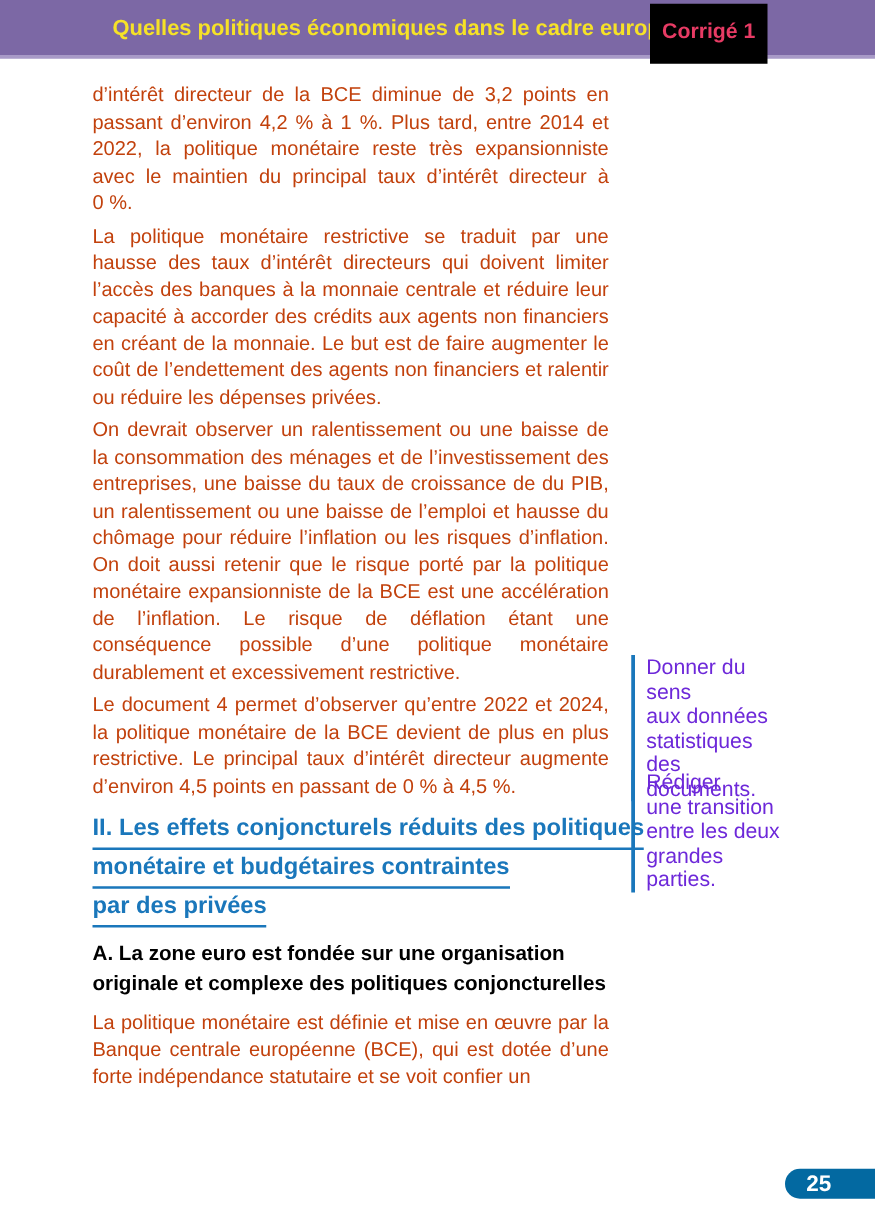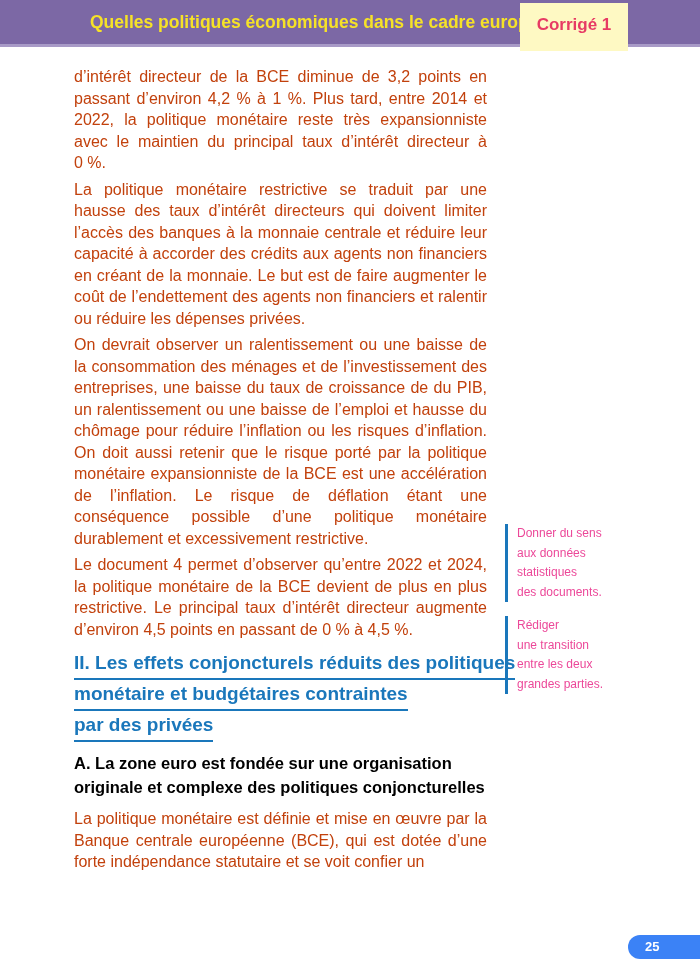--- a/index.html
+++ b/index.html
@@ -37,23 +37,23 @@
     text-align: center;
     color: #f6e227;
     font-size: 17.5px;
     font-weight: bold;
     white-space: nowrap;
   }
   .corrige-tab {
     position: absolute;
     left: 520px;
     top: 3px;
-    width: 108px;
+    width: 94px;
     height: 48px;
-    background: #fef9c3;
+    background: #000000;
     color: #e73b64;
     font-size: 17px;
     font-weight: bold;
     text-align: center;
     line-height: 44px;
     z-index: 2;
   }
 
   
   .content {
@@ -97,39 +97,39 @@
     white-space: nowrap;
   }
 
   
   .margin-note {
     position: absolute;
     left: 505px;
     width: 125px;
     border-left: 3px solid #1a77bb;
     padding-left: 9px;
-    color: #ec4899;
-    font-size: 12px;
+    color: #6d28d9;
+    font-size: 17px;
     box-sizing: border-box;
   }
   .margin-note .note-line { line-height: 19.5px; }
   .note-1 { top: 524px; }
   .note-2 { top: 616px; }
 
   
   .page-badge {
     position: absolute;
     top: 935px;
     right: 0;
     width: 72px;
     height: 24px;
-    background: #3b82f6;
+    background: #0369a1;
     border-radius: 12px 0 0 12px;
     color: #ffffff;
-    font-size: 13px;
+    font-size: 18px;
     font-weight: bold;
     line-height: 24px;
     padding-left: 17px;
     box-sizing: border-box;
   }
 </style>
 </head>
 <body>
 
 <div class="page">

